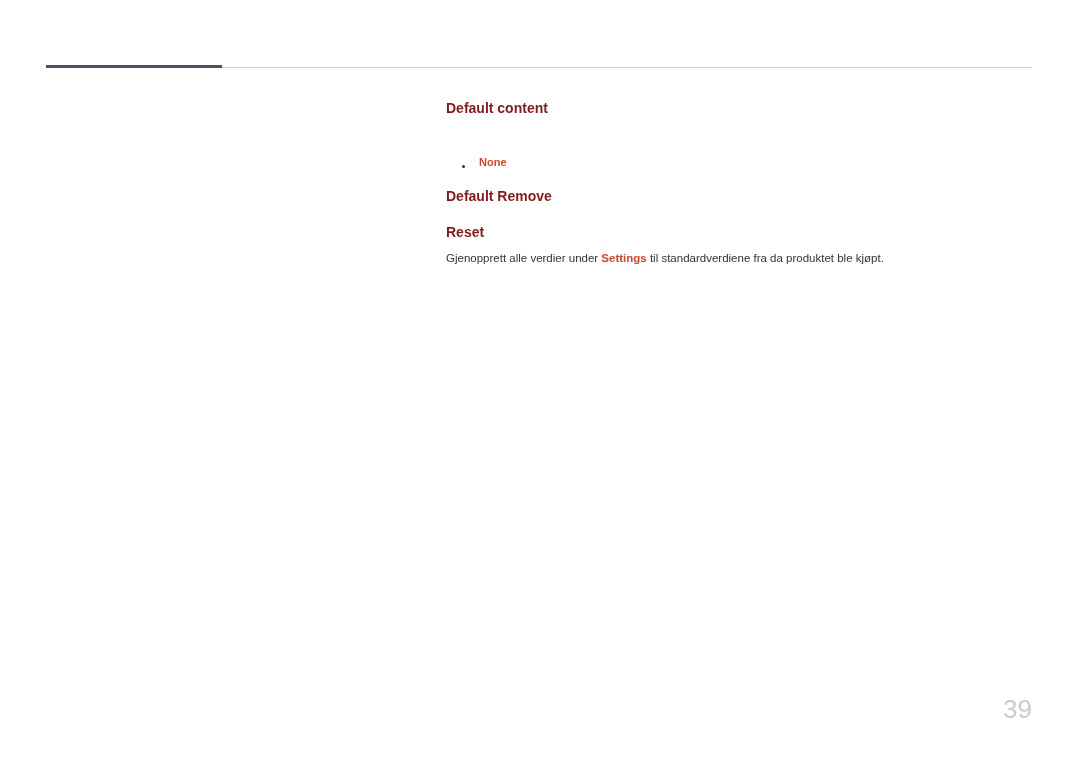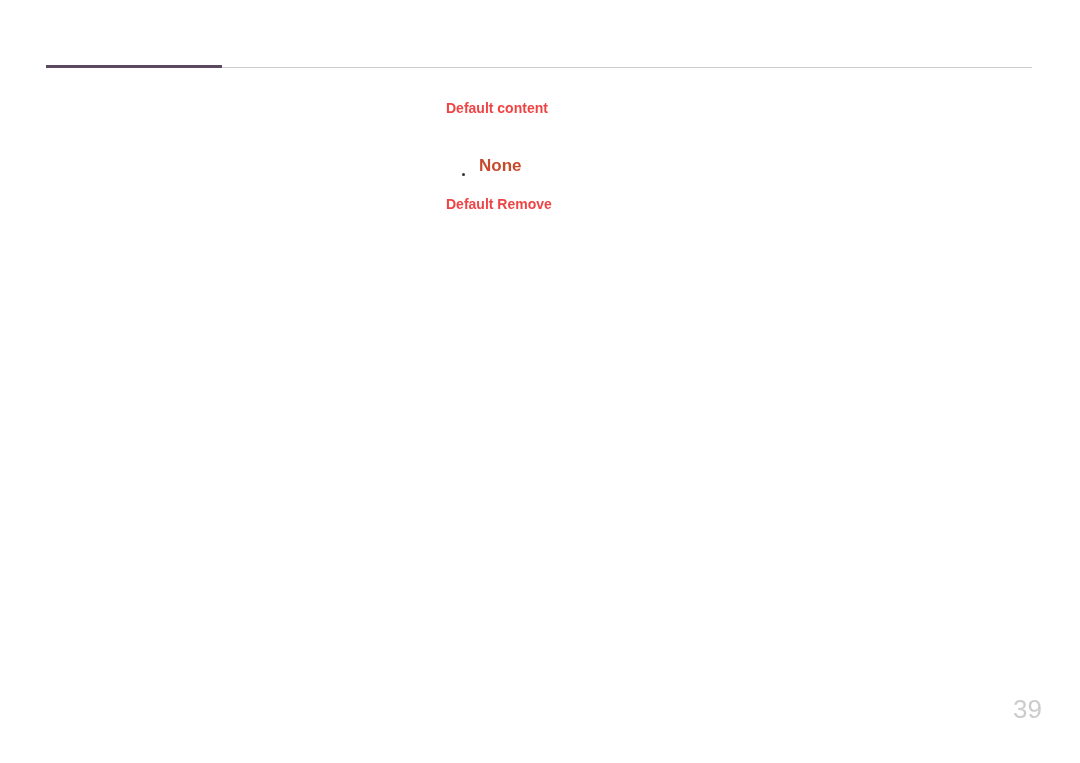--- a/index.html
+++ b/index.html
@@ -33,31 +33,31 @@
     }
     .content {
       position: absolute;
       top: 100px;
       left: 446px;
       right: 48px;
     }
     .section-heading {
       font-size: 14px;
       font-weight: 700;
-      color: #ef4444;
+      color: #7f1d1d;
       margin-bottom: 10px;
     }
     .body-text {
       font-size: 11.5px;
       color: #333333;
       line-height: 1.5;
       margin-bottom: 8px;
     }
     .bullet-line {
-      font-size: 17px;
+      font-size: 11px;
       color: #333333;
       margin-left: 16px;
       margin-bottom: 20px;
       display: flex;
       align-items: flex-end;
       margin-top: 40px;
     }
     .bullet-dot {
       display: inline-block;
       width: 3px;
@@ -70,21 +70,21 @@
     .highlight {
       color: #c84a2c;
       font-weight: 700;
     }
     .section-block {
       margin-bottom: 20px;
     }
     .page-number {
       position: absolute;
       bottom: 38px;
-      right: 38px;
+      right: 48px;
       font-size: 26px;
       color: #cccccc;
       font-weight: 400;
     }
   </style>
 </head>
 <body>
 
 <div class="top-bar"></div>
 <div class="hr-line"></div>
@@ -96,16 +96,22 @@
     <div class="bullet-line">
       <span class="bullet-dot"></span>
       <span class="highlight">None</span>
     </div>
   </div>
 
   <div class="section-block">
     <div class="section-heading">Default Remove</div>
   </div>
 
+  <div class="section-block">
+    <div class="section-heading">Reset</div>
+    <div class="body-text">
+      <span>Gjenopprett alle verdier under </span><span class="highlight">Settings</span><span> til standardverdiene fra da produktet ble kjøpt.</span>
+    </div>
+  </div>
 
 </div>
 
 <div class="page-number">39</div>
 
 </body></html>

